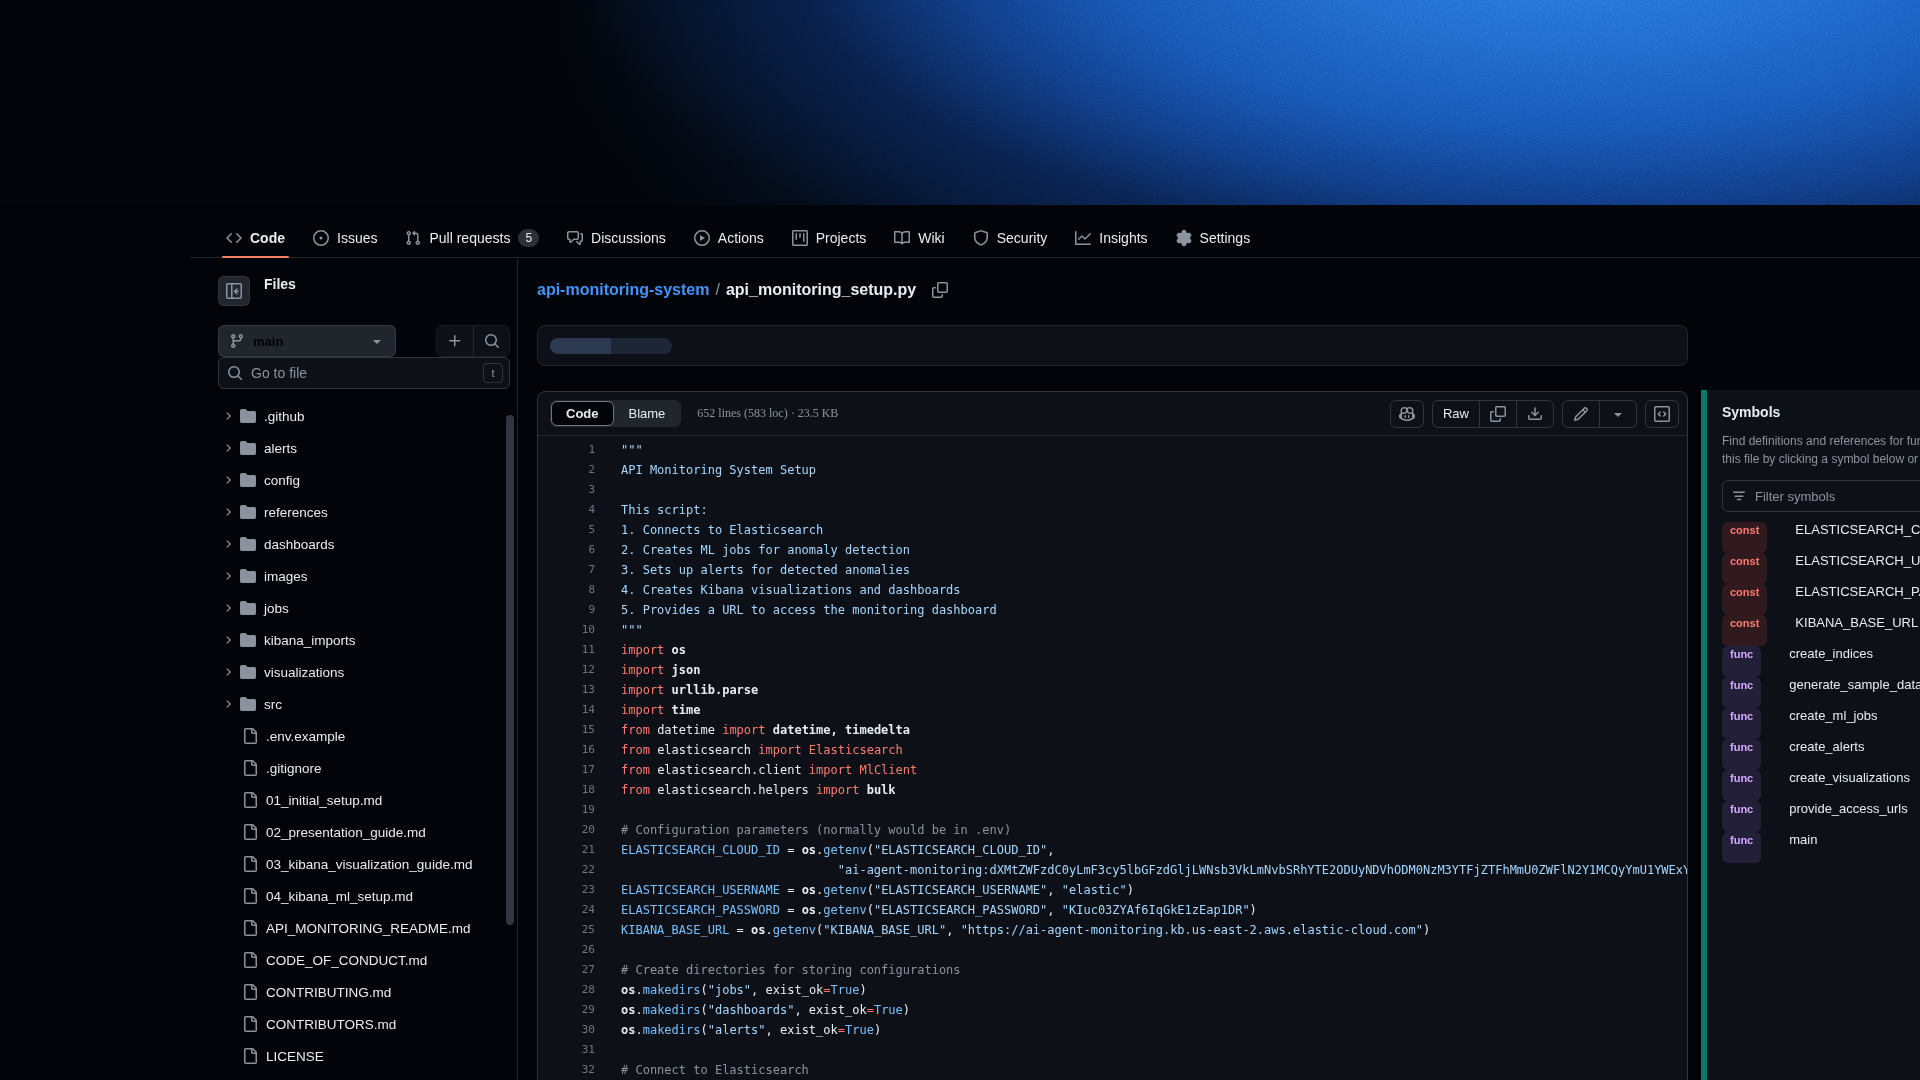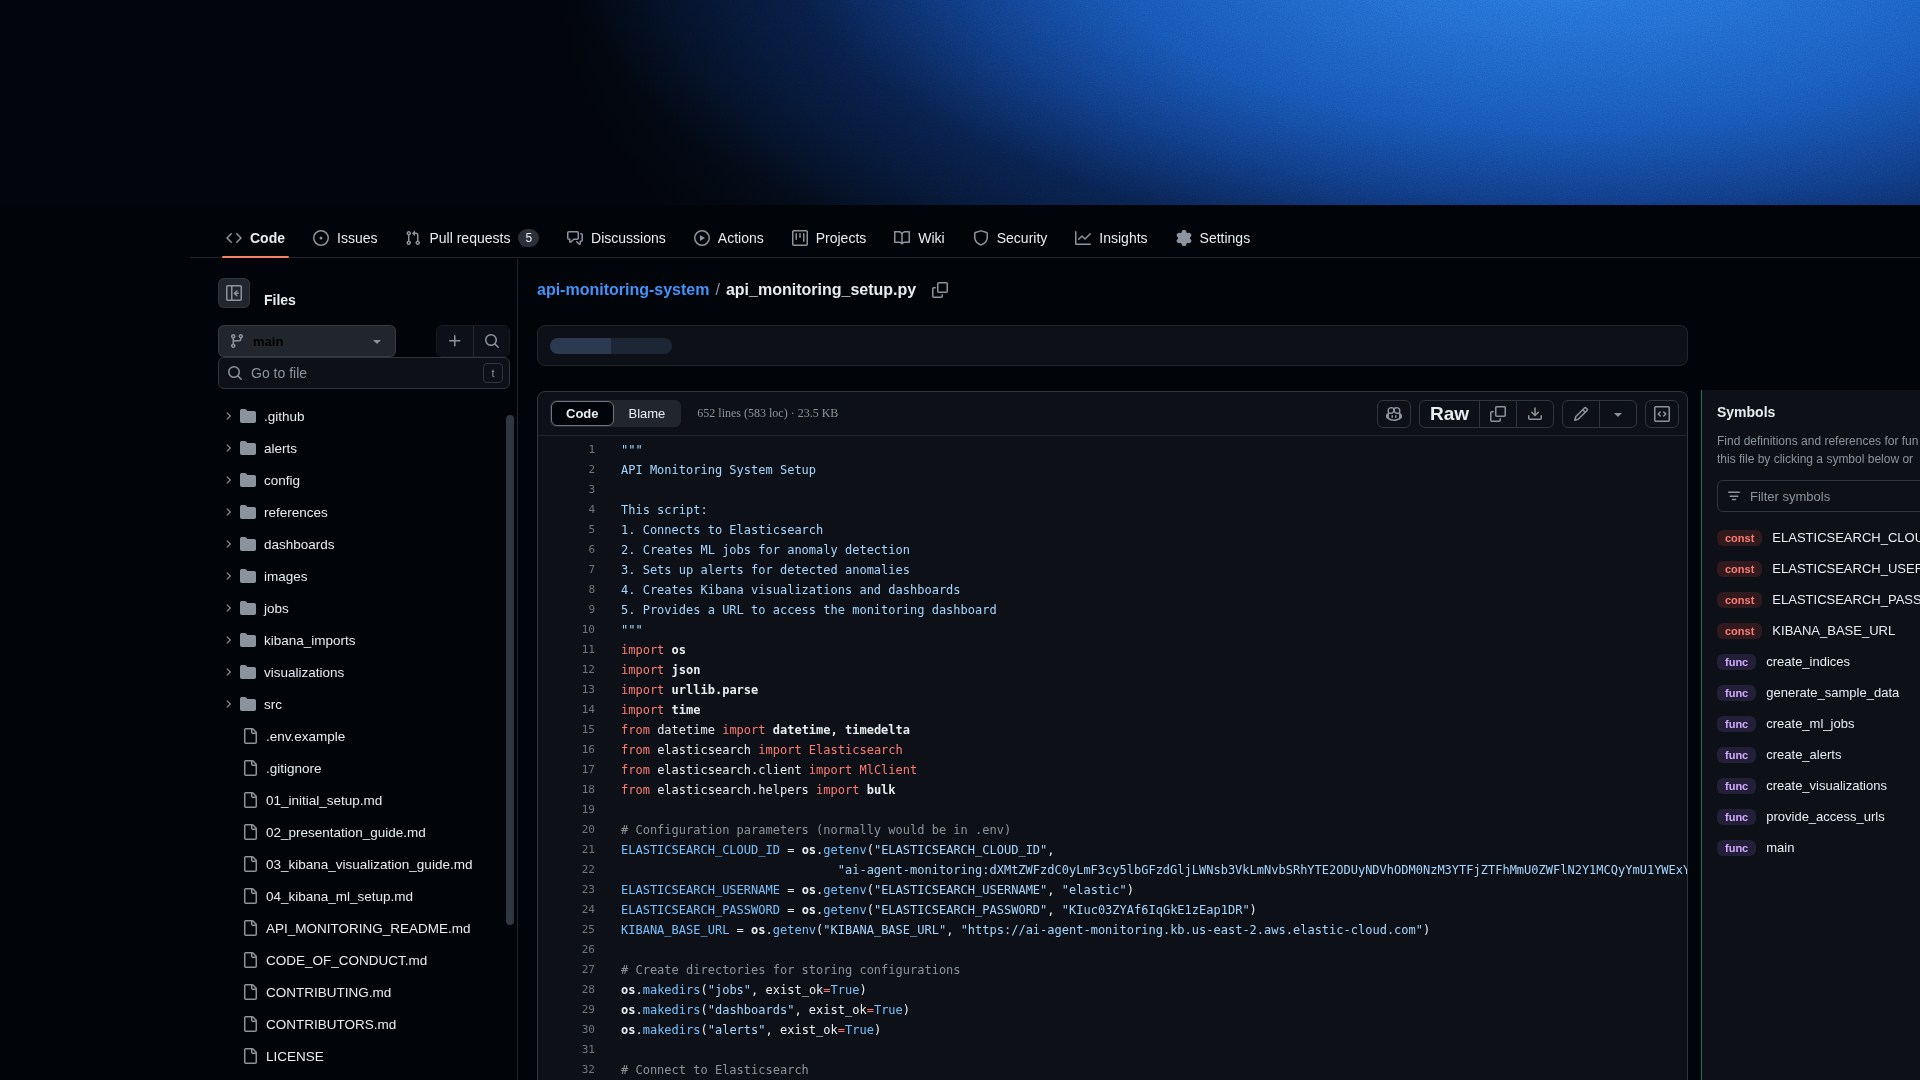--- a/index.html
+++ b/index.html
@@ -25,21 +25,21 @@
   .repo-nav li.active { font-weight:700; }
   .repo-nav li.active::after { content:""; position:absolute; left:8px; right:8px; bottom:-1px;
     height:2px; border-radius:3px; background:#f78166; }
   .nav-badge { background:rgba(110,118,129,0.4); border-radius:20px; font-size:12px;
     padding:0 7px; line-height:18px; height:18px; color:#e6edf3; }
 
   .icn svg { display:block; fill:currentColor; }
 
   
   .sidebar { position:absolute; left:218px; top:276px; width:292px; }
-  .files-head { display:flex; align-items:flex-end; gap:14px; height:32px; }
+  .files-head { display:flex; align-items:flex-start; gap:14px; height:32px; }
   .pane-btn { width:32px; height:30px; display:flex; align-items:center; justify-content:center;
     background:#21262d; border:1px solid rgba(240,246,252,0.08); border-radius:6px; color:#8b949e; cursor:pointer; }
   .files-title { font-size:14px; font-weight:700; }
   .branch-row { display:flex; align-items:center; margin-top:17px; gap:10px; }
   .branch-btn { flex:0 0 178px; height:32px; display:flex; align-items:center; gap:8px; padding:0 10px;
     background:#21262d; border:1px solid rgba(240,246,252,0.1); border-radius:6px; cursor:pointer; }
   .branch-btn .icn, .branch-btn .caret { color:#8b949e; }
   .branch-name { font-size:13px; font-weight:700; flex:1; text-align:left; }
   .mini-group { display:flex; height:32px; border:1px solid rgba(240,246,252,0.1); border-radius:6px;
     overflow:hidden; margin-left:auto; }
@@ -89,47 +89,47 @@
     padding:4px 14px; border-radius:6px; cursor:pointer; font-family:inherit; }
   .seg .seg-btn.active { background:#010409; border-color:#6e7681; font-weight:700; }
   .file-meta { margin-left:16px; font-size:12px; color:#8b949e; font-family:Liberation Serif, serif; }
   .head-actions { margin-left:auto; display:flex; align-items:center; gap:8px; }
   .ghost-btn { height:28px; display:flex; align-items:center; justify-content:center; padding:0 8px;
     border:1px solid #30363d; border-radius:6px; background:transparent; color:#8b949e; cursor:pointer; }
   .btn-group { display:flex; height:28px; border:1px solid #30363d; border-radius:6px; overflow:hidden; }
   .btn-group .gbtn { display:flex; align-items:center; justify-content:center; padding:0 10px;
     color:#8b949e; cursor:pointer; background:transparent; border:none; font-family:inherit; }
   .btn-group .gbtn + .gbtn { border-left:1px solid #30363d; }
-  .gbtn.raw { color:#e6edf3; font-size:19px; font-weight:700; }
+  .gbtn.raw { color:#e6edf3; font-size:13px; font-weight:400; }
 
   .code-body { padding-top:4px; font-family:"DejaVu Sans Mono", monospace; font-size:12px; }
   .cl { display:flex; height:20px; line-height:20px; white-space:pre; }
   .cl .ln { flex:0 0 45px; margin-left:12px; text-align:right; color:#6e7681; cursor:pointer; font-size:11px; }
   .cl .ct { margin-left:26px; overflow:hidden; }
   .tok-kw { color:#ff7b72; }
   .tok-str { color:#a5d6ff; }
   .tok-com { color:#8b949e; }
   .tok-cst { color:#79c0ff; }
   .tok-fn { color:#79c0ff; }
   .tok-typ { color:#ff7b72; }
   .tok-mod { color:#e6edf3; font-weight:700; }
   .tok-pln { color:#e6edf3; }
 
   
   .symbols { position:absolute; left:1701px; top:390px; bottom:0; width:219px;
-    border-left:1px solid #0f766e; padding:14px 0 0 15px; background:#0d1117; }
+    border-left:6px solid #0f766e; padding:14px 0 0 15px; background:#0d1117; }
   .sym-title { font-size:14px; font-weight:700; }
   .sym-desc { margin-top:12px; font-size:12px; color:#8b949e; line-height:18px; white-space:nowrap; }
   .sym-filter { margin-top:12px; position:relative; }
   .sym-filter input { width:240px; height:32px; background:#0d1117; border:1px solid #30363d; border-radius:6px;
     color:#e6edf3; font-size:13px; padding:0 8px 0 32px; outline:none; }
   .sym-filter input::placeholder { color:#8b949e; }
   .sym-filter .icn { position:absolute; left:9px; top:8px; color:#8b949e; }
   .sym-list { margin-top:10px; }
-  .sym-row { display:flex; align-items:center; height:31px; gap:10px; cursor:pointer; }
+  .sym-row { display:flex; height:31px; gap:28px; cursor:pointer; }
   .sym-badge { font-size:11px; font-weight:700; border-radius:6px; padding:2px 8px; }
   .sym-badge.kind-const { color:#ff7b72; background:rgba(248,81,73,0.15); }
   .sym-badge.kind-func { color:#d2a8ff; background:rgba(163,113,247,0.15); }
   .sym-name { font-size:13px; white-space:nowrap; }
 </style>
 </head>
 <body>
 
 <div class="stage">
 

